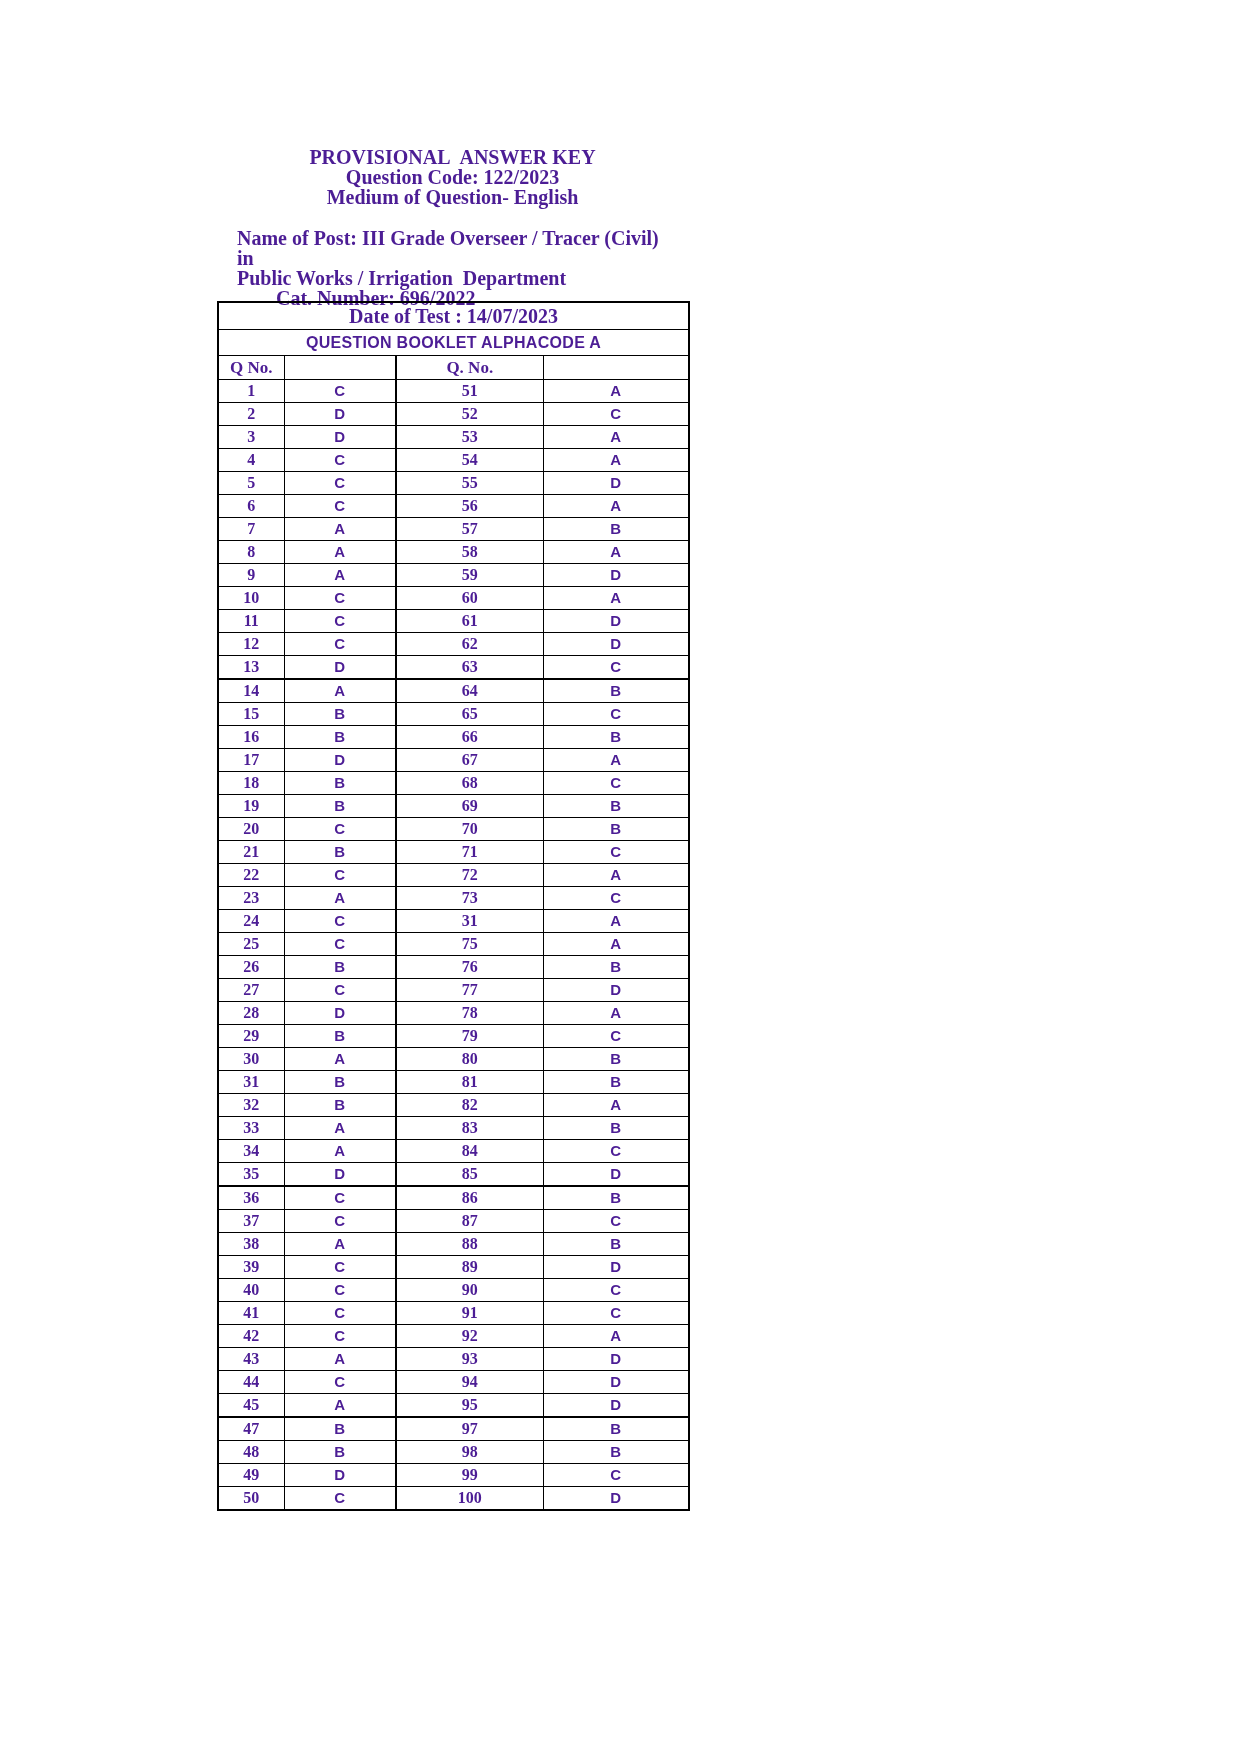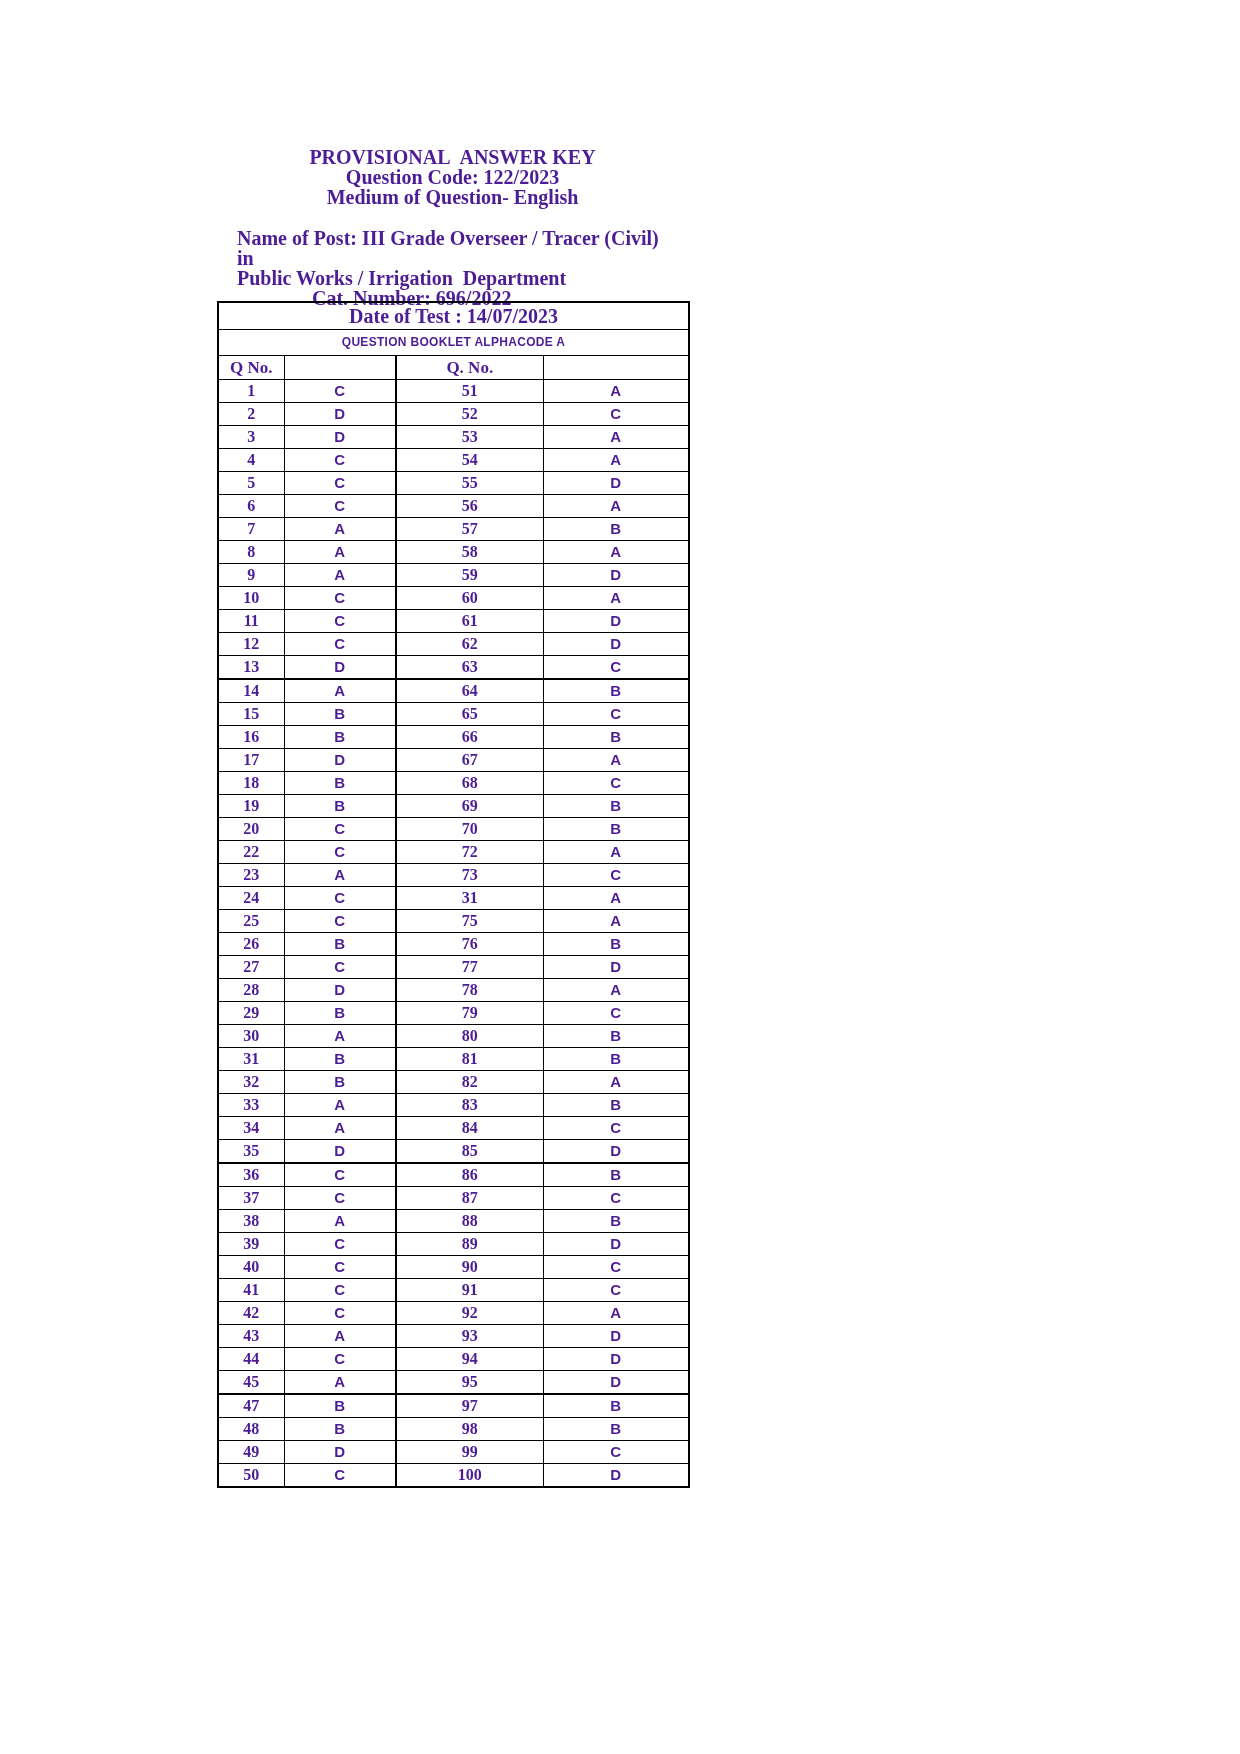--- a/index.html
+++ b/index.html
@@ -12,21 +12,21 @@
   }
   .title-block{
     position:absolute;left:190px;top:147px;width:525px;
     text-align:center;
     font-weight:700;font-size:20px;line-height:20px;
   }
   .post-block{
     position:absolute;left:237px;top:228px;width:430px;
     font-weight:700;font-size:20px;line-height:20px;
   }
-  .post-block .cat{margin-left:75px;}
+  .post-block .cat{margin-left:39px;}
   table.key-table{
     position:absolute;left:217px;top:301px;
     width:471px;
     border-collapse:collapse;table-layout:fixed;
     border:2px solid #000;
   }
   col.c1{width:66px}
   col.c2{width:112px}
   col.c3{width:147px}
   col.c4{width:146px}
@@ -34,21 +34,21 @@
     border:1px solid #000;
     text-align:center;vertical-align:middle;
     padding:0;overflow:hidden;
   }
   
   .key-table tr.r-colhead td:nth-child(3),
   .key-table tbody td:nth-child(3){border-left:2px solid #000;}
   .r-date td{height:26px;font-weight:700;font-size:20px;line-height:26px;}
   .r-alpha td{
     height:25px;font-family:"Liberation Sans",sans-serif;
-    font-weight:700;font-size:12px;line-height:25px;letter-spacing:.3px;
+    font-weight:700;font-size:16px;line-height:25px;letter-spacing:.3px;
   }
   .r-colhead td{height:23px;font-weight:700;font-size:17px;line-height:23px;margin-left:48px;}
   .key-table tbody tr{height:22.94px;}
   .key-table tbody td.num{
     font-family:"Liberation Serif",serif;
     font-weight:700;font-size:16px;line-height:22px;
   }
   .key-table tbody td.ans{
     font-family:"Liberation Sans",sans-serif;
     font-weight:700;font-size:15px;line-height:22px;
@@ -208,20 +208,26 @@
           <td class="num">69</td>
           <td class="ans">B</td>
         </tr>
         <tr>
           <td class="num">20</td>
           <td class="ans">C</td>
           <td class="num">70</td>
           <td class="ans">B</td>
         </tr>
         <tr>
+          <td class="num">21</td>
+          <td class="ans">B</td>
+          <td class="num">71</td>
+          <td class="ans">C</td>
+        </tr>
+        <tr>
           <td class="num">22</td>
           <td class="ans">C</td>
           <td class="num">72</td>
           <td class="ans">A</td>
         </tr>
         <tr>
           <td class="num">23</td>
           <td class="ans">A</td>
           <td class="num">73</td>
           <td class="ans">C</td>

